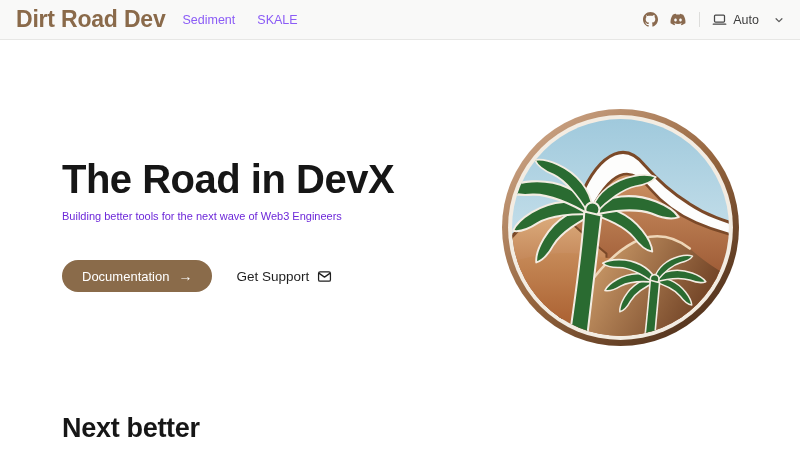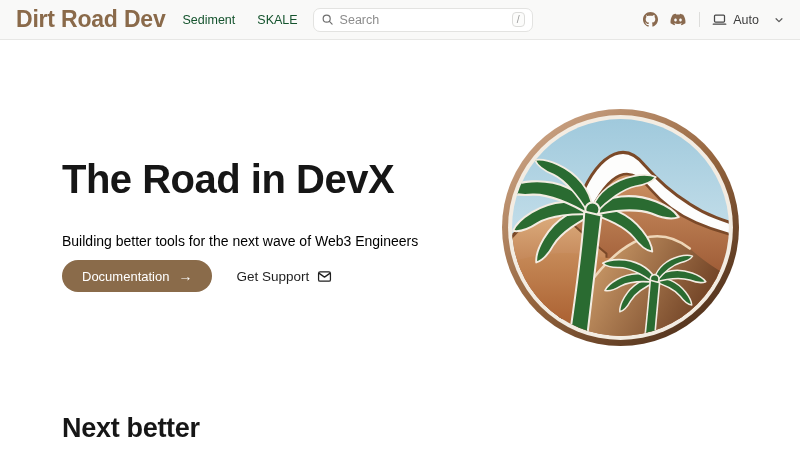--- a/index.html
+++ b/index.html
@@ -20,21 +20,21 @@
     border-bottom: 1px solid #e7e7e5;
     display: flex; align-items: center;
     padding: 0 16px;
   }
   .brand {
     font-size: 23px; font-weight: 800; color: #8a6a4a;
     letter-spacing: -0.2px; cursor: pointer; white-space: nowrap;
   }
   .nav { display: flex; align-items: center; gap: 22px; margin-left: 17px; }
   .nav a {
-    font-size: 12.5px; color: #14532d; text-decoration: none; cursor: pointer;
+    font-size: 12.5px; color: #8b5cf6; text-decoration: none; cursor: pointer;
     white-space: nowrap;
   }
   .search {
     margin-left: 15px;
     width: 220px; height: 24px;
     background: #ffffff;
     border: 1px solid #e3e3e1;
     border-radius: 7px;
     display: flex; align-items: center;
     padding: 0 7px;
@@ -64,22 +64,22 @@
   .theme .lbl { font-size: 12.5px; color: #3d3d3d; }
   .theme .chev { width: 10px; height: 10px; color: #5c5c5c; margin-left: 9px; }
 
   
   .hero-title {
     position: absolute; left: 62px; top: 156px;
     font-size: 40px; font-weight: 800; color: #161616;
     letter-spacing: -0.5px; line-height: 1.15;
   }
   .hero-sub {
-    position: absolute; left: 62px; top: 233px;
-    font-size: 14px; color: #000000;
+    position: absolute; left: 62px; top: 210px;
+    font-size: 11px; color: #6d28d9;
   }
   .cta-row {
     position: absolute; left: 62px; top: 260px;
     display: flex; align-items: center;
   }
   .doc-btn {
     display: inline-flex; align-items: center; gap: 9px;
     height: 32px; padding: 0 20px;
     background: #8a6b4a; color: #ffffff;
     border: none; border-radius: 18px;
@@ -107,28 +107,20 @@
 <body>
 
 <div class="header">
   <div class="brand">Dirt Road Dev</div>
 
   <div class="nav">
     <a>Sediment</a>
     <a>SKALE</a>
   </div>
 
-  <div class="search">
-    <svg class="mag" viewBox="0 0 24 24" fill="none" stroke="currentColor" stroke-width="2.2" stroke-linecap="round">
-      <circle cx="10.5" cy="10.5" r="6.5"></circle>
-        <path d="M15.6 15.6 L20.5 20.5"></path>
-    </svg>
-    <span class="ph">Search</span>
-    <kbd>/</kbd>
-  </div>
 
   <div class="header-right">
     <a class="soc">
       <svg class="gh" viewBox="0 0 24 24" fill="currentColor">
         <path d="M12 0C5.37 0 0 5.37 0 12c0 5.3 3.438 9.8 8.205 11.387.6.113.82-.258.82-.577 0-.285-.01-1.04-.015-2.04-3.338.724-4.042-1.61-4.042-1.61-.546-1.387-1.333-1.756-1.333-1.756-1.09-.745.082-.73.082-.73 1.205.085 1.84 1.237 1.84 1.237 1.07 1.835 2.807 1.305 3.492.998.108-.776.417-1.305.76-1.605-2.665-.3-5.466-1.332-5.466-5.93 0-1.31.468-2.38 1.235-3.22-.123-.303-.535-1.523.117-3.176 0 0 1.008-.322 3.3 1.23.957-.266 1.983-.399 3.003-.404 1.02.005 2.047.138 3.006.404 2.29-1.552 3.297-1.23 3.297-1.23.653 1.653.242 2.873.118 3.176.77.84 1.233 1.91 1.233 3.22 0 4.61-2.803 5.625-5.475 5.92.43.37.814 1.103.814 2.222 0 1.606-.015 2.898-.015 3.293 0 .32.216.694.825.576C20.565 21.795 24 17.295 24 12c0-6.63-5.37-12-12-12z"></path>
       </svg>
     </a>
     <a class="soc">
       <svg class="dc" viewBox="0 0 24 24" fill="currentColor">
         <path d="M20.317 4.37a19.79 19.79 0 0 0-4.885-1.515.074.074 0 0 0-.079.037c-.21.375-.444.864-.608 1.25a18.27 18.27 0 0 0-5.487 0 12.64 12.64 0 0 0-.617-1.25.077.077 0 0 0-.079-.037A19.736 19.736 0 0 0 3.677 4.37a.07.07 0 0 0-.032.027C.533 9.046-.32 13.58.099 18.057a.082.082 0 0 0 .031.057 19.9 19.9 0 0 0 5.993 3.03.078.078 0 0 0 .084-.028c.462-.63.874-1.295 1.226-1.994a.076.076 0 0 0-.041-.106 13.107 13.107 0 0 1-1.872-.892.077.077 0 0 1-.008-.128c.126-.094.252-.192.372-.291a.074.074 0 0 1 .077-.01c3.928 1.793 8.18 1.793 12.062 0a.074.074 0 0 1 .078.01c.12.098.246.198.373.292a.077.077 0 0 1-.006.127 12.3 12.3 0 0 1-1.873.892.077.077 0 0 0-.041.107c.36.698.772 1.362 1.225 1.993a.076.076 0 0 0 .084.028 19.84 19.84 0 0 0 6.002-3.03.077.077 0 0 0 .032-.054c.5-5.177-.838-9.674-3.549-13.66a.061.061 0 0 0-.031-.03zM8.02 15.33c-1.183 0-2.157-1.085-2.157-2.419 0-1.333.956-2.419 2.157-2.419 1.21 0 2.176 1.096 2.157 2.42 0 1.333-.956 2.418-2.157 2.418zm7.975 0c-1.183 0-2.157-1.085-2.157-2.419 0-1.333.955-2.419 2.157-2.419 1.21 0 2.176 1.096 2.157 2.42 0 1.333-.946 2.418-2.157 2.418z"></path>

